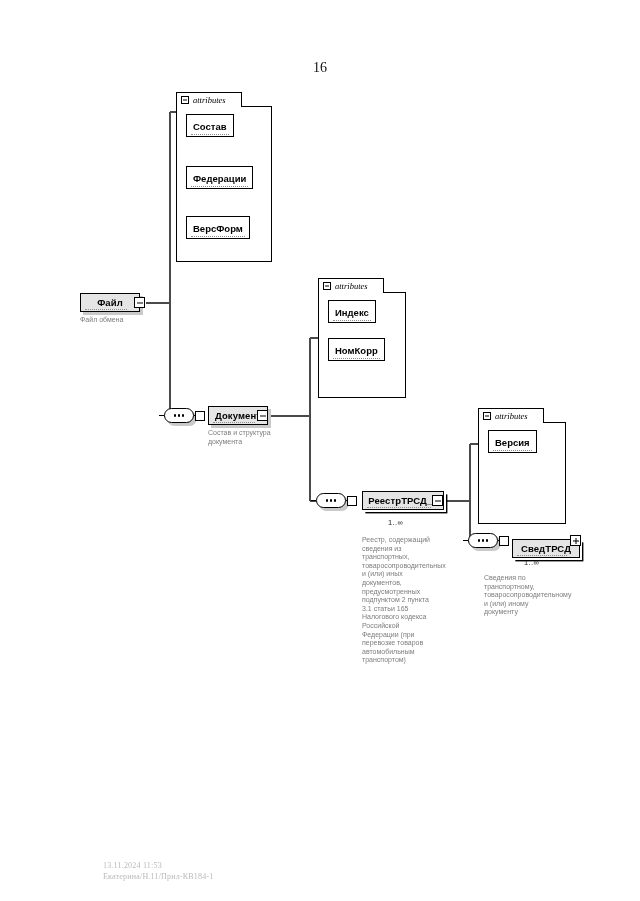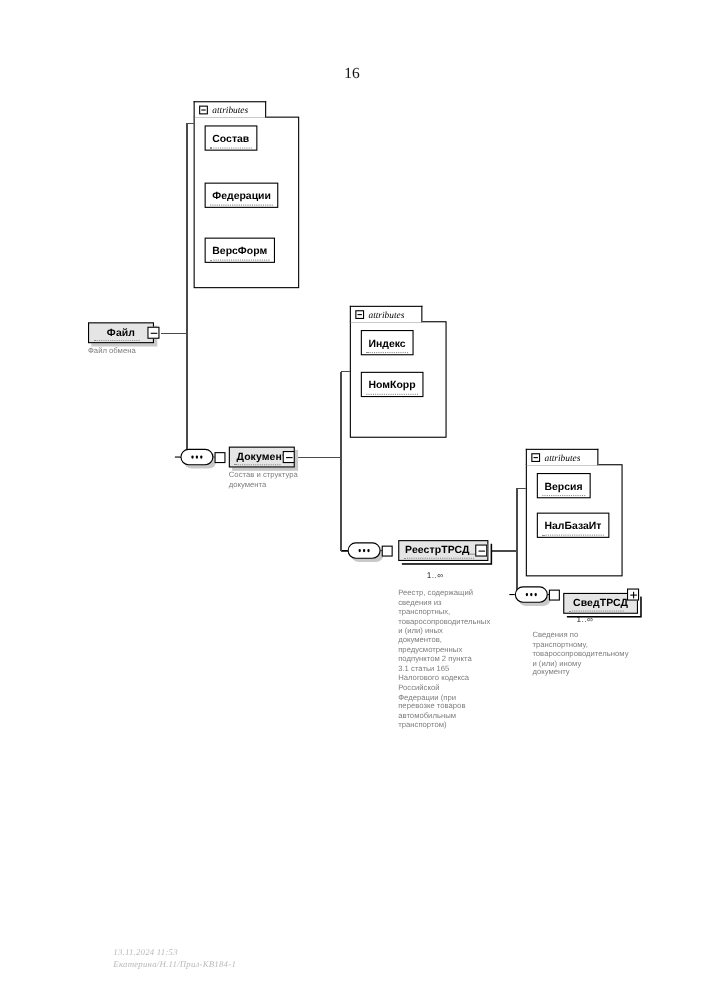--- a/index.html
+++ b/index.html
@@ -41,21 +41,20 @@
     text-align: center;
     font-family: "Liberation Serif", serif;
     font-size: 14.5px;
     color: #0b0b0b;
   }
   .footer {
     position: absolute;
     left: 103px;
     top: 840px;
     font-family: "Liberation Serif", serif;
-    font-style: italic;
     font-size: 8px;
     line-height: 11px;
     color: #b9b9b9;
     letter-spacing: .2px;
   }
 
   
   #diagram {
     position: absolute;
     left: 0;
@@ -479,29 +478,20 @@
       <div class="attr-item" style="left:10px; top:22px;">
         <div class="attr-box">
           <div class="shadow"></div>
           <div class="inner">
             <span class="attr-name">Версия</span>
           </div>
         </div>
         <div class="attr-desc" style="width:70px;">Код операции</div>
       </div>
 
-      <div class="attr-item" style="left:10px; top:58px;">
-        <div class="attr-box">
-          <div class="shadow"></div>
-          <div class="inner">
-            <span class="attr-name">НалБазаИт</span>
-          </div>
-        </div>
-        <div class="attr-desc" style="width:70px;">Итого налоговая база</div>
-      </div>
     </div>
 
     <div class="seq" style="left:468px; top:513px;">
       <div class="seq-shadow"></div>
       <div class="seq-body"></div>
       <div class="seq-dots">
           <i></i>
           <i></i>
           <i></i>
         </div>

